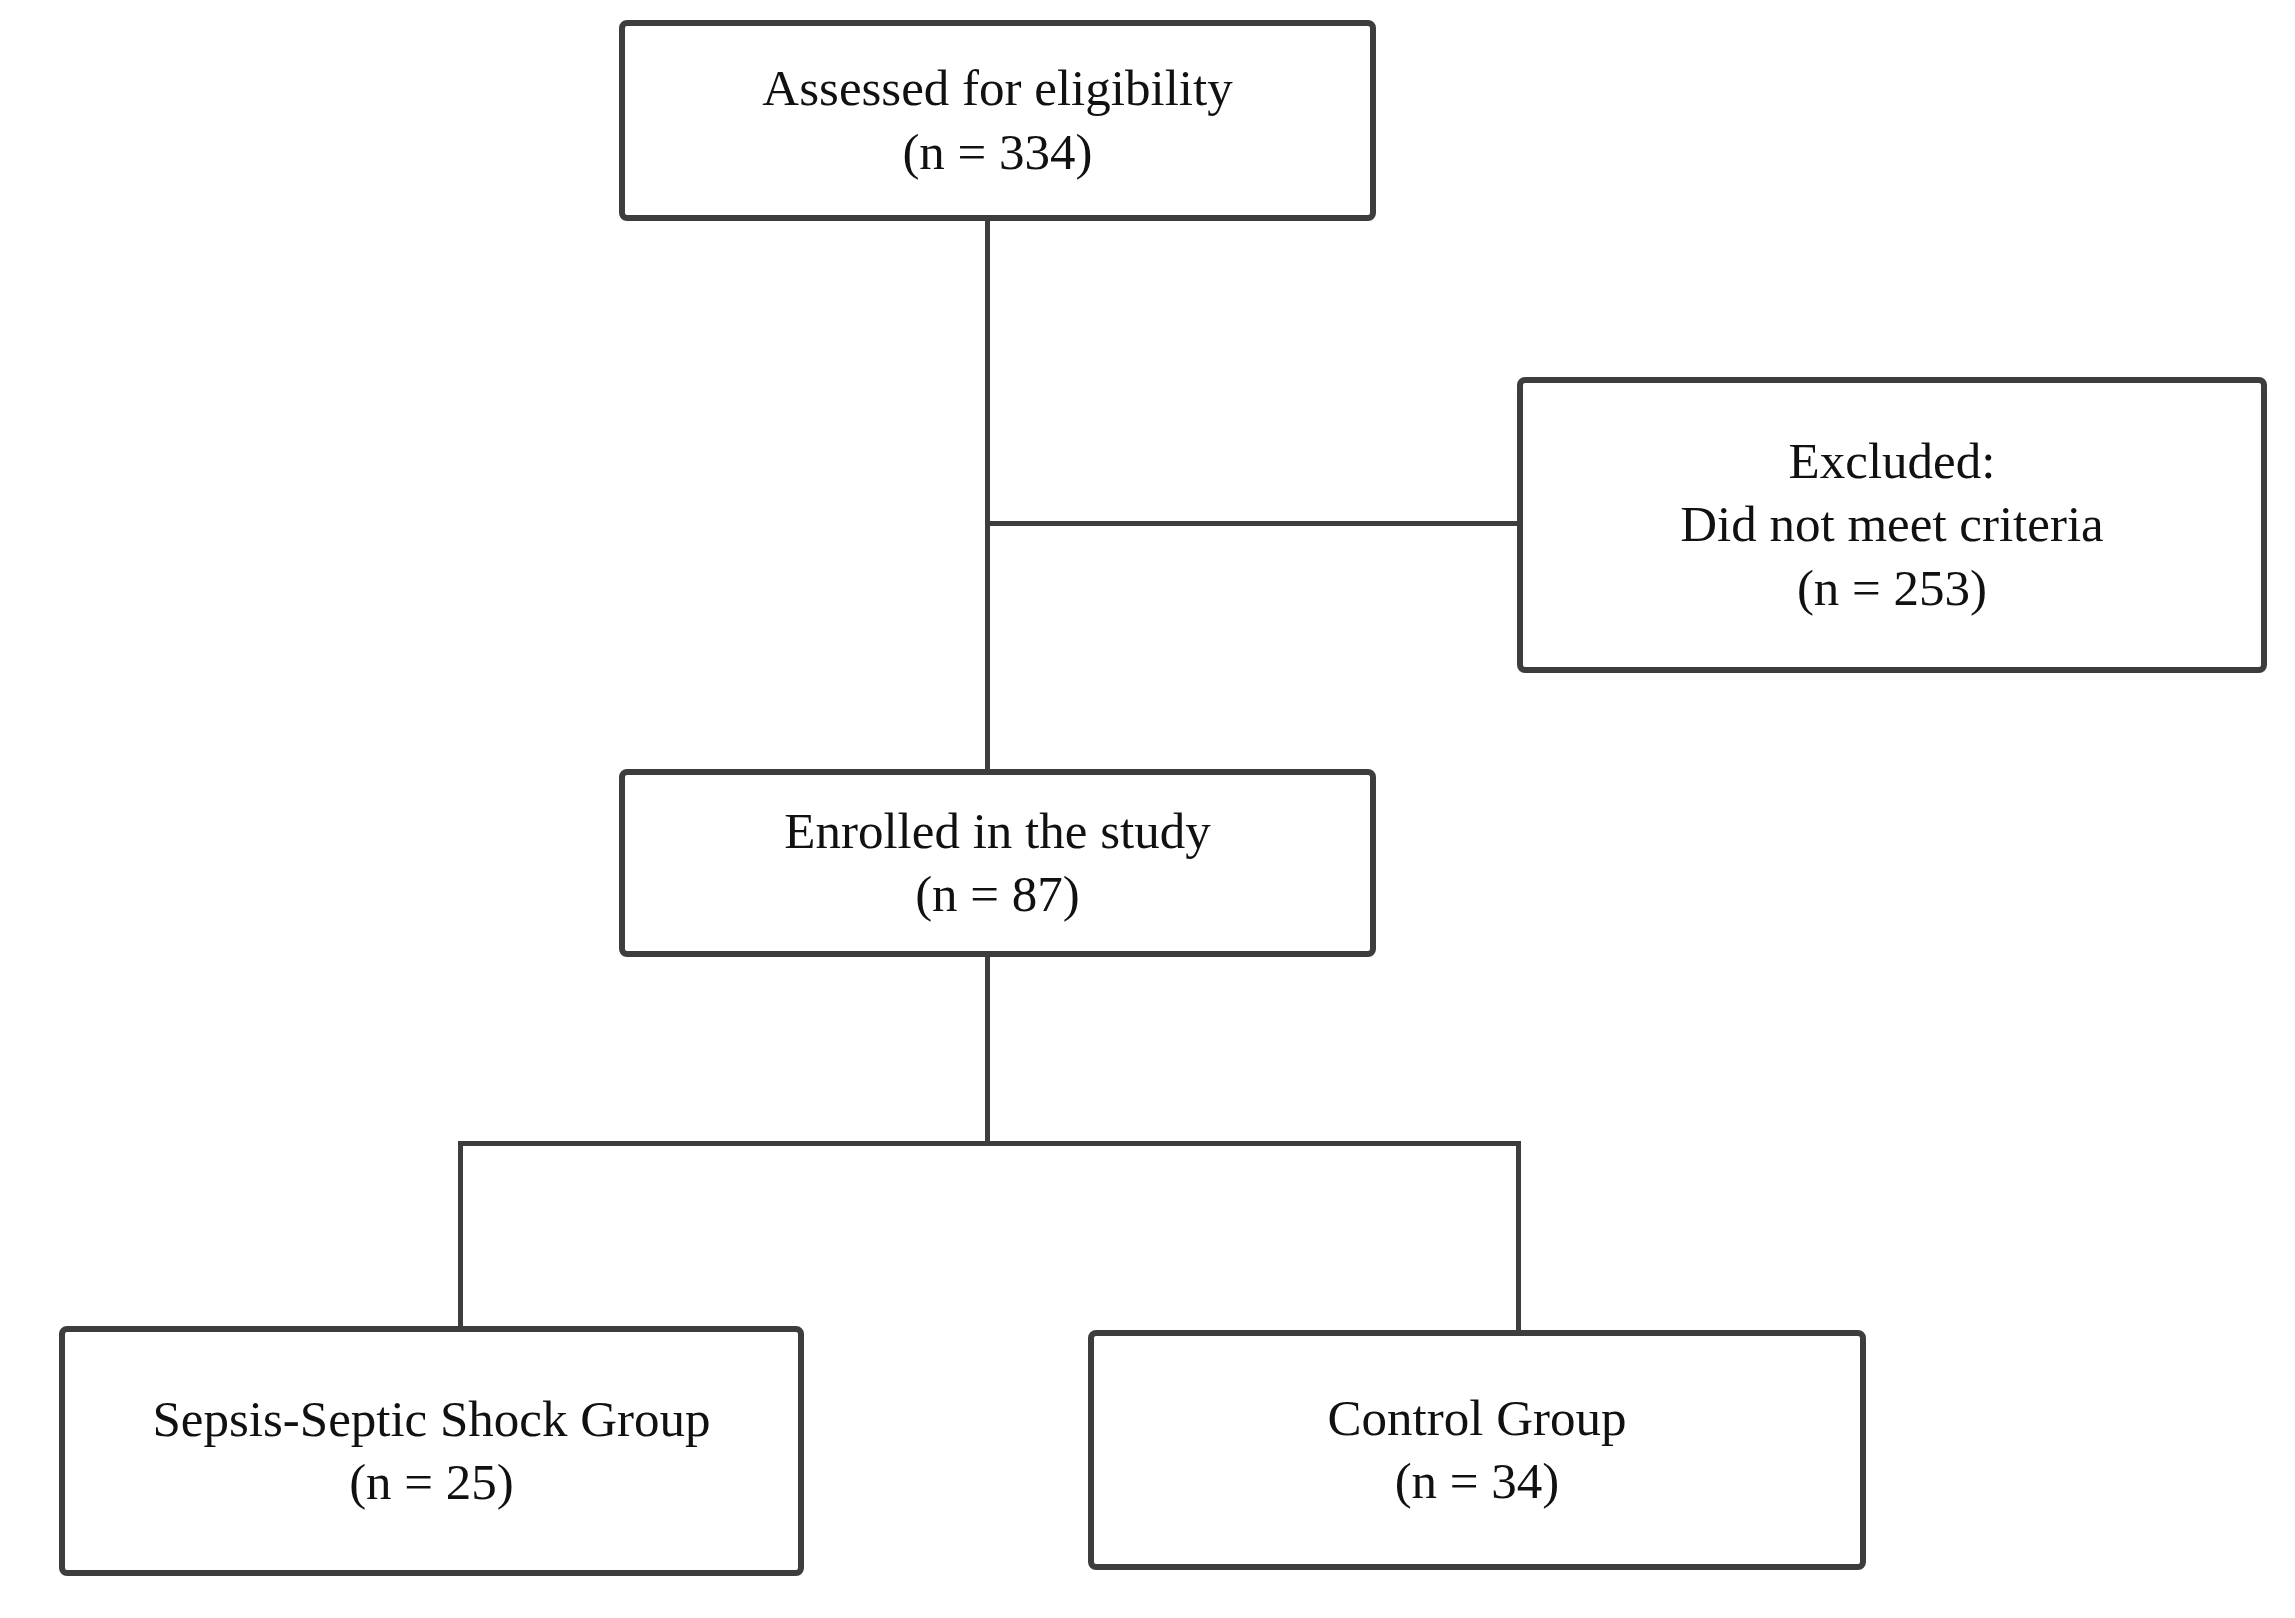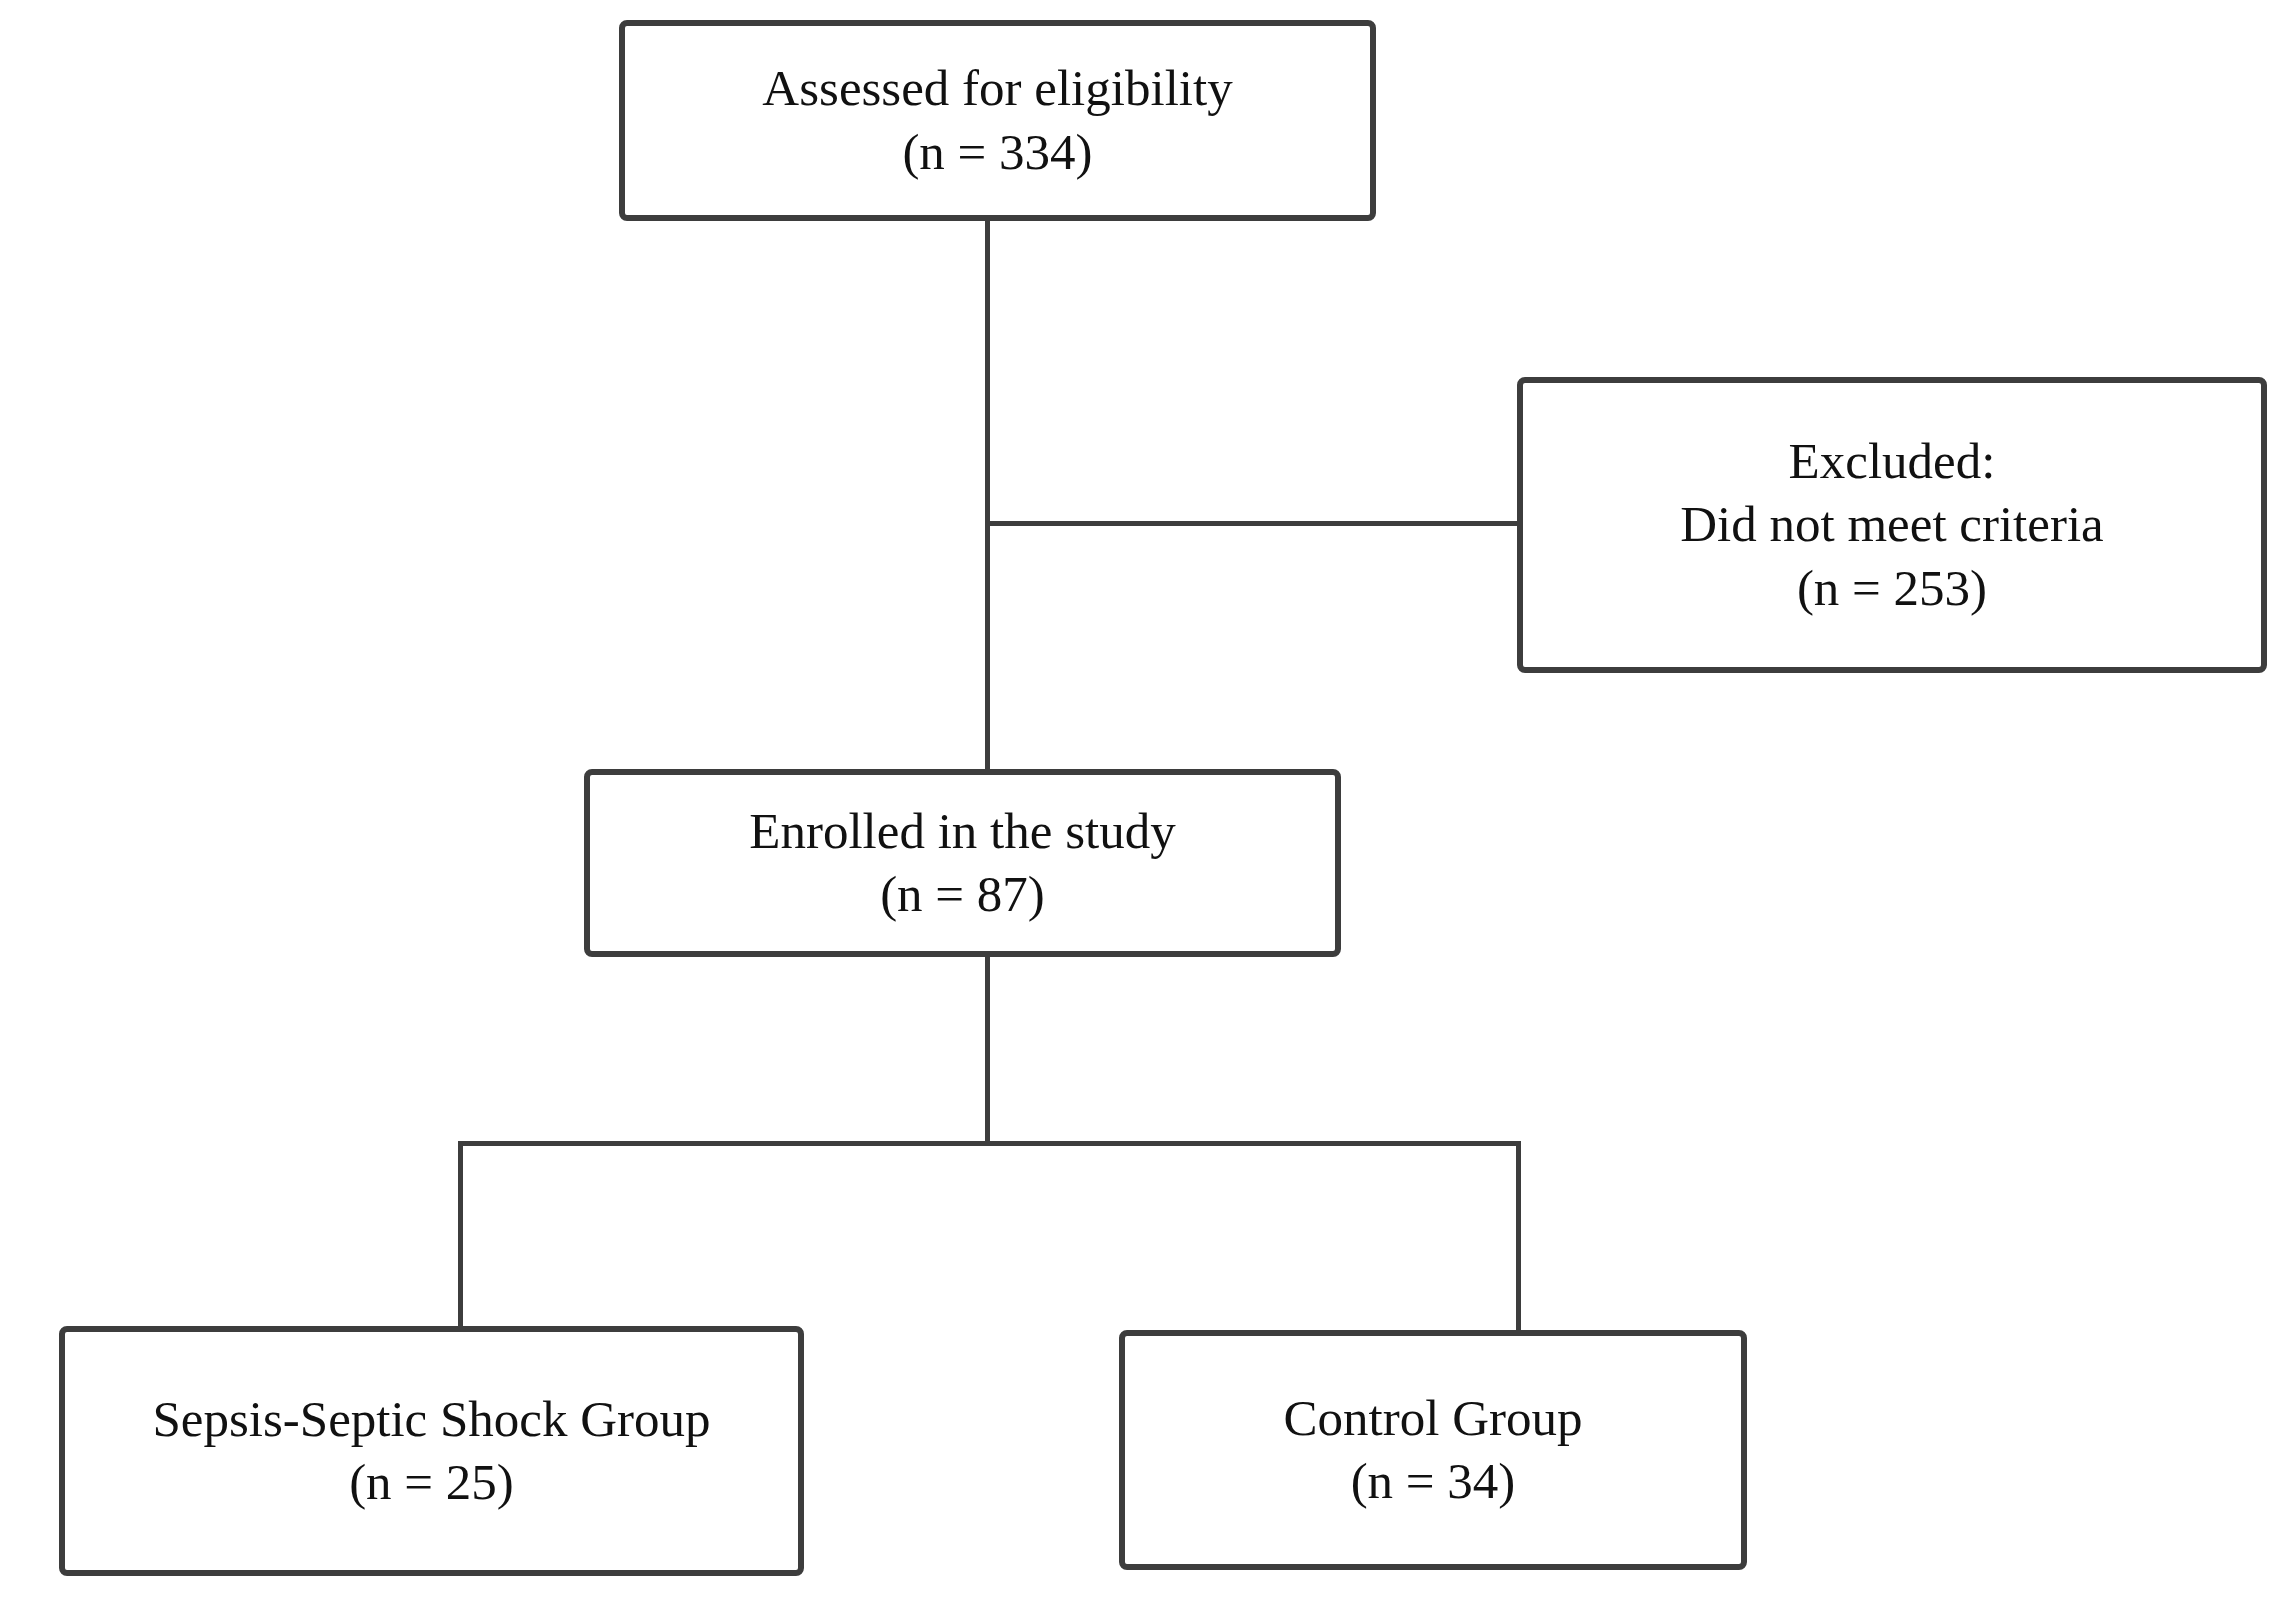--- a/index.html
+++ b/index.html
@@ -37,23 +37,23 @@
   }
   .connector {
     position: absolute;
     background: var(--line, #3d3d3d);
     z-index: 1;
   }
 
   
   #box-assessed { left: 619px;  top: 20px;   width: 757px; height: 201px; }
   #box-excluded { left: 1517px; top: 377px;  width: 750px; height: 296px; }
-  #box-enrolled { left: 584px;  top: 769px; width: 757px; height: 188px; }
+  #box-enrolled { left: 619px;  top: 769px; width: 757px; height: 188px; }
   #box-sepsis   { left: 59px;   top: 1326px; width: 745px; height: 250px; }
-  #box-control  { left: 1119px; top: 1330px; width: 628px; height: 240px; }
+  #box-control  { left: 1088px; top: 1330px; width: 778px; height: 240px; }
 
   
   #conn-assessed-down   { left: 985px; top: 217px;  width: 5.3px;    height: 555px; }
   #conn-to-excluded     { left: 988px; top: 521px;  width: 532px;  height: 5.3px;  }
   #conn-enrolled-down   { left: 985px; top: 953px; width: 5.3px;    height: 193px; }
   #conn-branch-bar      { left: 458px;  top: 1141px; width: 1063px; height: 5.3px;  }
   #conn-branch-left     { left: 458px;  top: 1141px; width: 5.3px;    height: 191px; }
   #conn-branch-right    { left: 1516px; top: 1141px; width: 5.3px;    height: 194px; }
 </style>
 </head>

